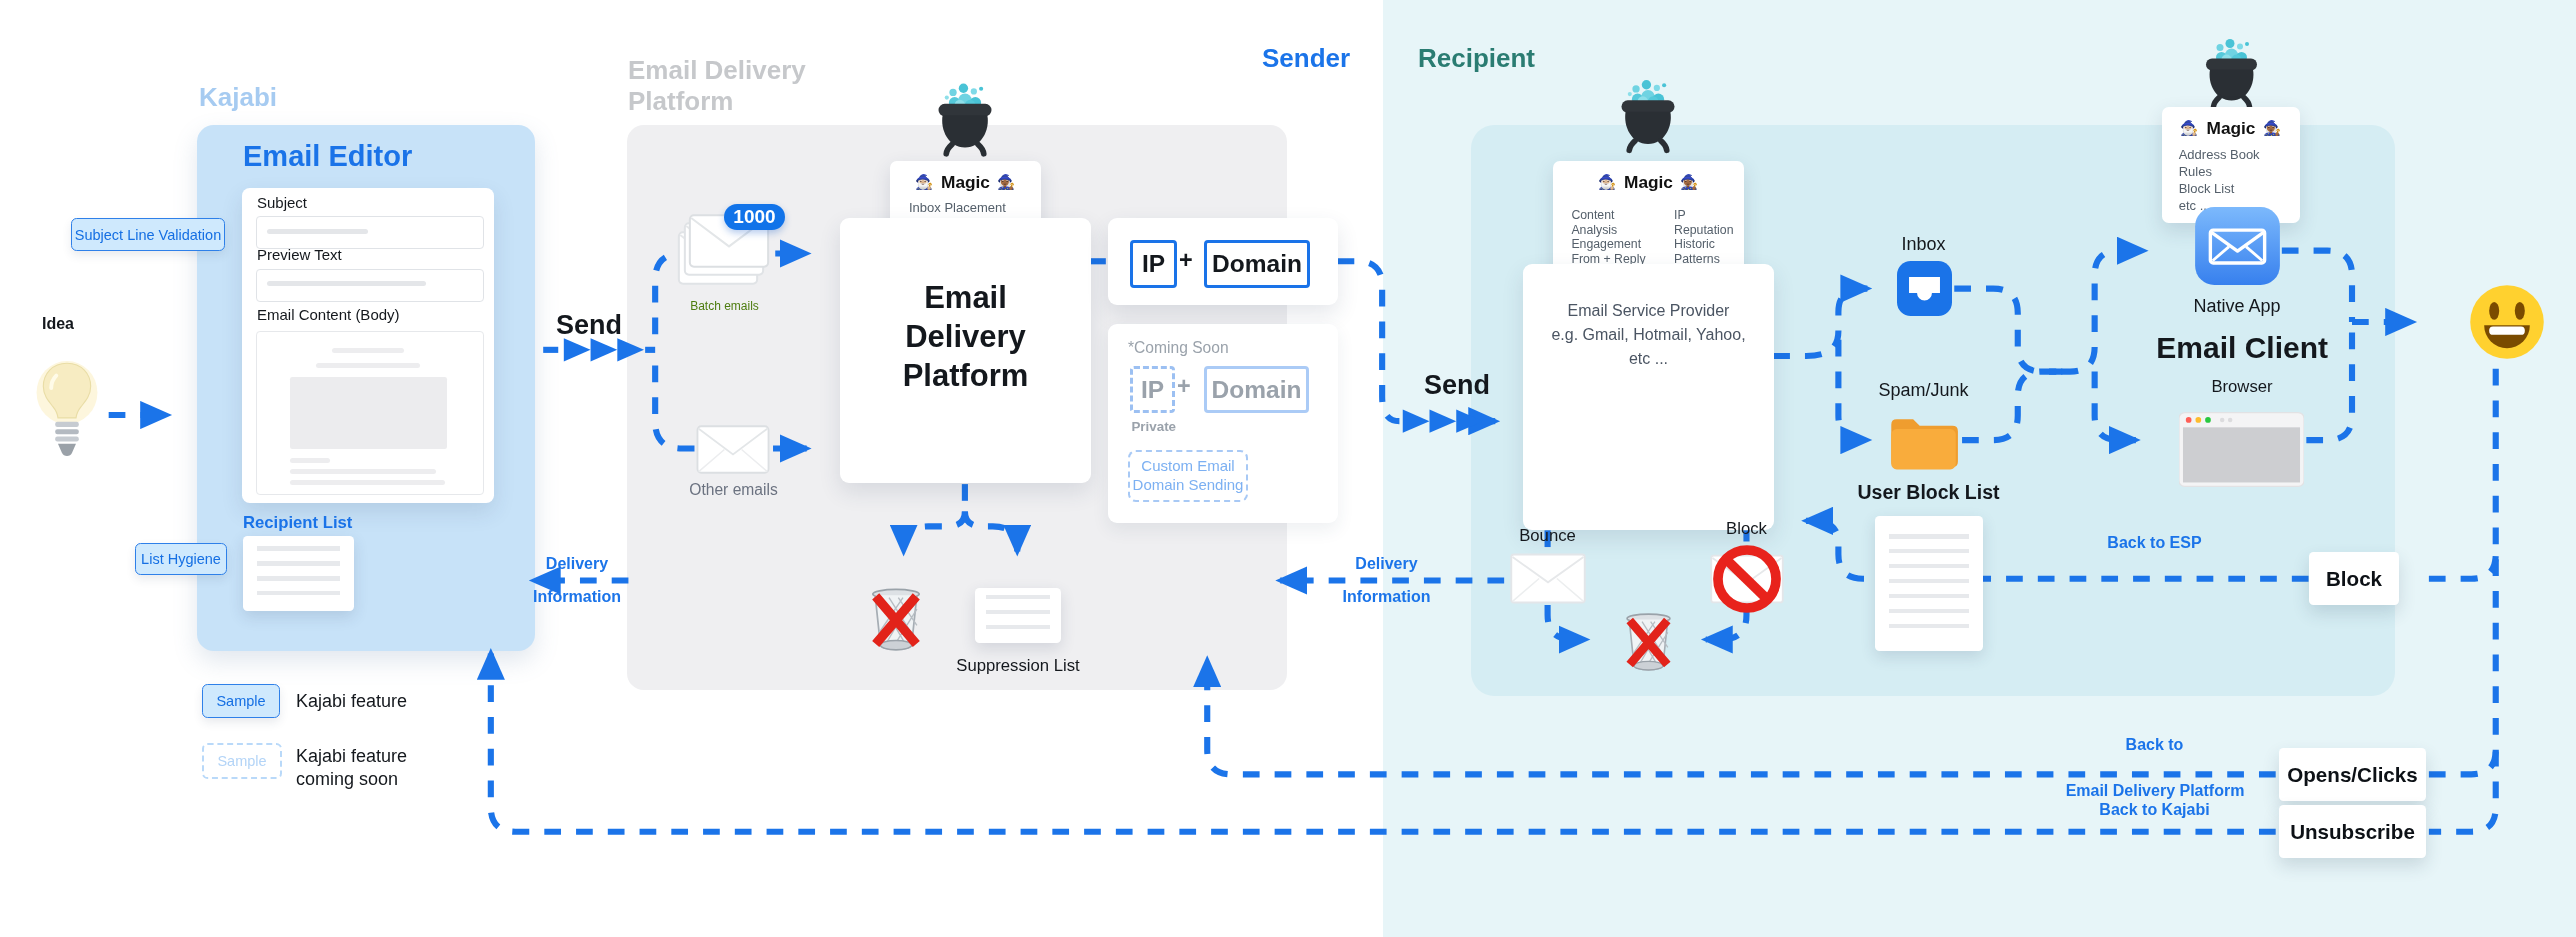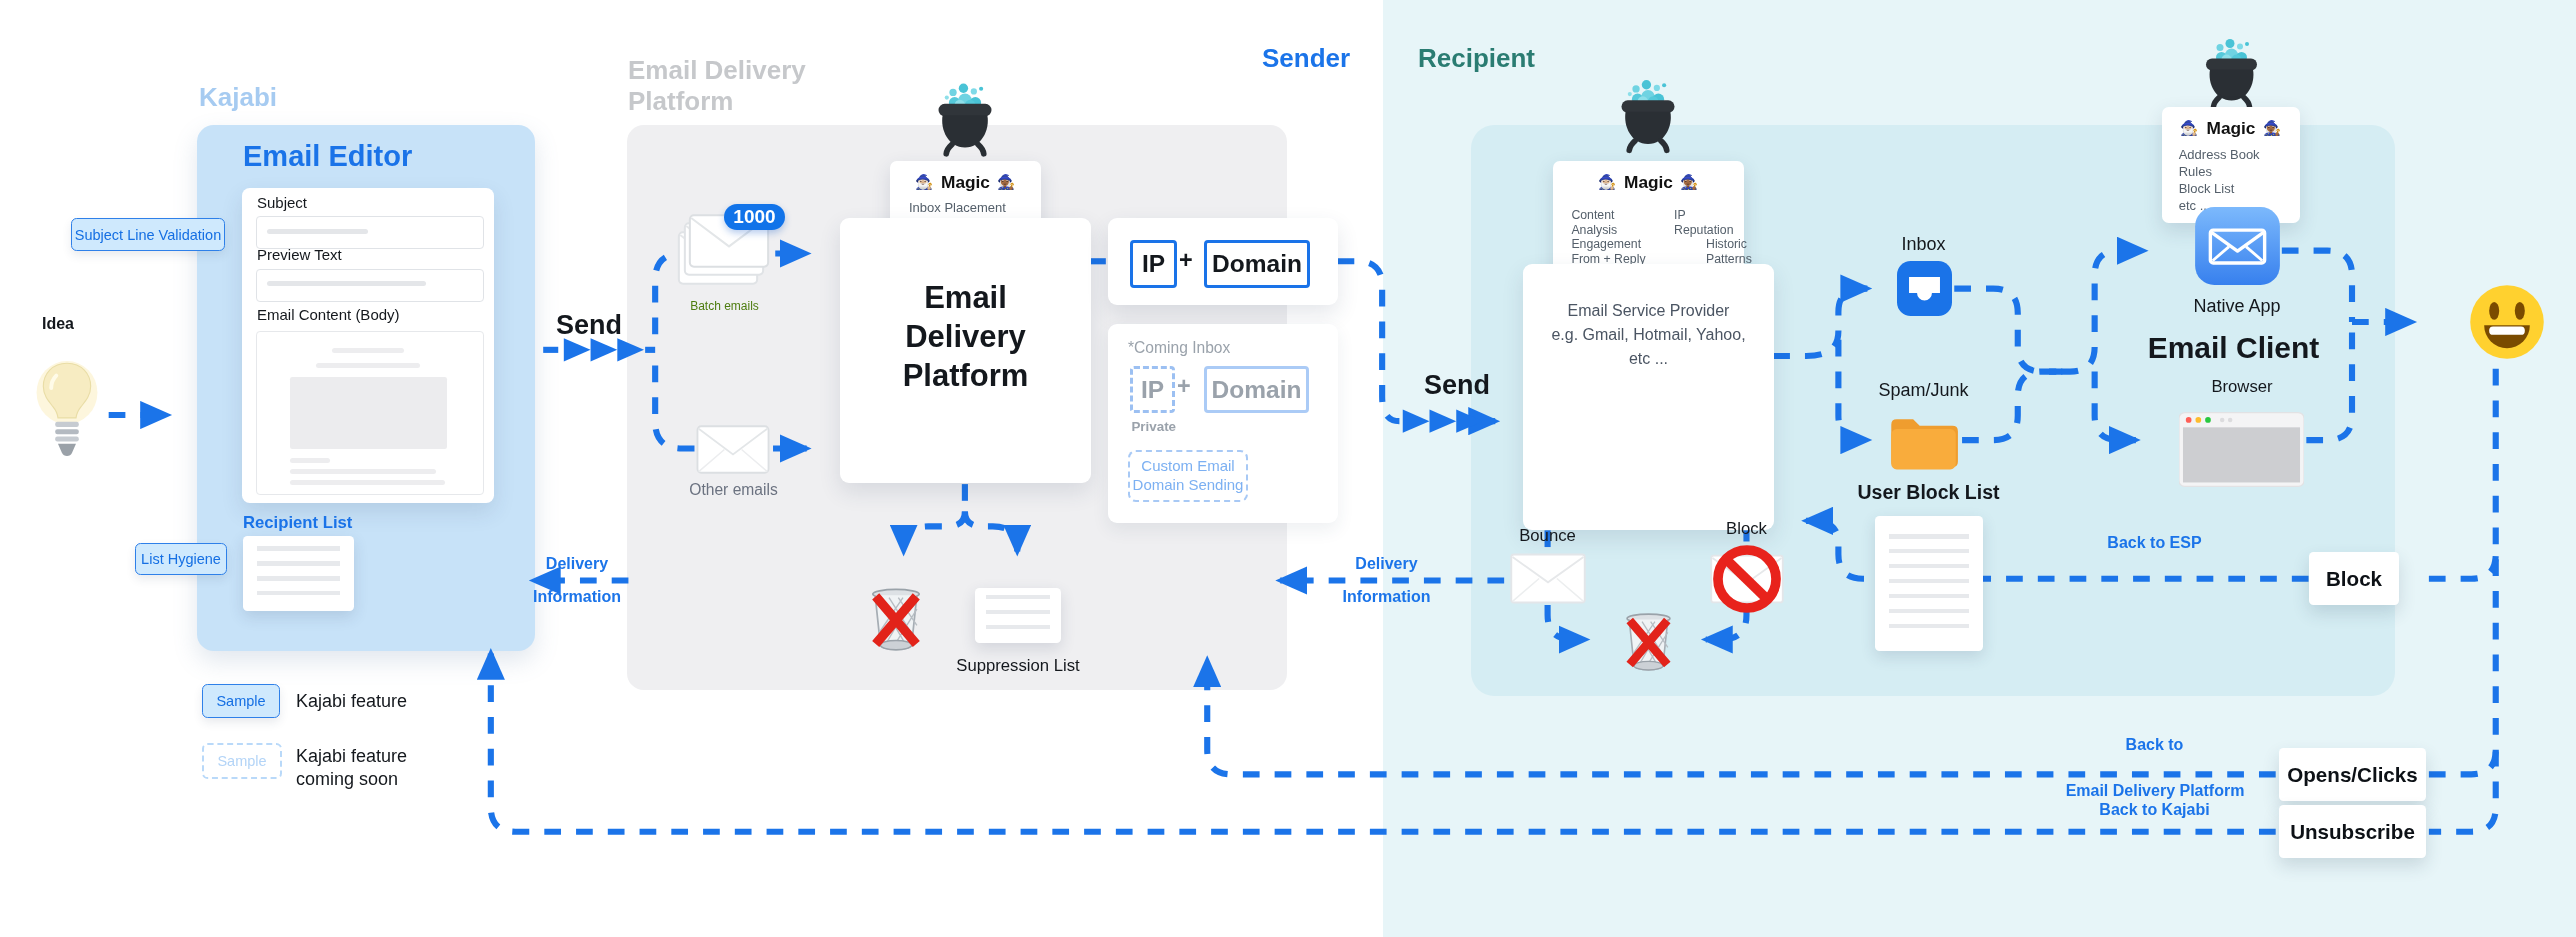--- a/index.html
+++ b/index.html
@@ -212,21 +212,21 @@
   </div>
 </div>
 
 <div class="card" style="left:1108px;top:218px;width:230px;height:87px;">
   <div class="iplabel" style="position:absolute;left:22px;top:22px;width:41px;height:42px;border:3.9px solid #1a73e8;">IP</div>
   <div class="abs b" style="left:71px;top:29px;font-size:23.4px;">+</div>
   <div class="iplabel" style="position:absolute;left:96px;top:22px;width:100px;height:42px;border:3.9px solid #1a73e8;">Domain</div>
 </div>
 
 <div class="card" style="left:1108px;top:324px;width:230px;height:199px;box-shadow:0 6.7px 16.7px rgba(40,60,90,.08);">
-  <div class="abs" style="left:20px;top:14.5px;font-size:15.6px;color:#9aa2ab;">*Coming Inbox</div>
+  <div class="abs" style="left:20px;top:14.5px;font-size:15.6px;color:#9aa2ab;">*Coming Soon</div>
   <div class="iplabel" style="position:absolute;left:22px;top:42px;width:39px;height:41px;border:3.3px dashed #9cc0f2;color:#9aa2ab;">IP</div>
   <div class="abs b" style="left:69px;top:49px;font-size:23.4px;color:#9aa2ab;">+</div>
   <div class="iplabel" style="position:absolute;left:96px;top:42px;width:99px;height:41px;border:3.3px solid #abcbf6;color:#9aa2ab;">Domain</div>
   <div class="abs b" style="left:23.4px;top:95px;font-size:13.4px;color:#9aa2ab;">Private</div>
   <div class="abs center" style="left:20px;top:126px;width:116px;height:48px;border:2.8px dashed #a8c9f5;border-radius:7.8px;display:flex;flex-direction:column;align-items:center;justify-content:center;color:#7cb0f2;font-size:15px;line-height:1.25;">
     <div>Custom Email</div>
     <div>Domain Sending</div>
   </div>
 </div>
 
@@ -278,21 +278,21 @@
     <div class="magic-item" style="font-size:12.3px;line-height:1.18;">Content Analysis</div>
     <div class="magic-item" style="font-size:12.3px;line-height:1.18;">Engagement</div>
     <div class="magic-item" style="font-size:12.3px;line-height:1.18;">From + Reply To</div>
     <div class="magic-item" style="font-size:12.3px;line-height:1.18;">Domain</div>
     <div class="magic-item" style="font-size:12.3px;line-height:1.18;">SPF</div>
     <div class="magic-item" style="font-size:12.3px;line-height:1.18;">DKIM</div>
     <div class="magic-item" style="font-size:12.3px;line-height:1.18;">DMARC</div>
   </div>
   <div class="abs" style="left:121px;top:47px;width:72px;">
     <div class="magic-item" style="font-size:12.3px;line-height:1.18;">IP Reputation</div>
-    <div class="magic-item" style="font-size:12.3px;line-height:1.18;margin-left:32px;">Historic Patterns</div>
+    <div class="magic-item" style="font-size:12.3px;line-height:1.18;">Historic Patterns</div>
     <div class="magic-item" style="font-size:12.3px;line-height:1.18;">- Time</div>
     <div class="magic-item" style="font-size:12.3px;line-height:1.18;">- Volume</div>
     <div class="magic-item" style="font-size:12.3px;line-height:1.18;">- Frequency</div>
     <div class="magic-item" style="font-size:12.3px;line-height:1.18;">- Consistency</div>
     <div class="magic-item" style="font-size:12.3px;line-height:1.18;">etc ...</div>
   </div>
 </div>
 <div class="card" style="left:1523px;top:264px;width:251px;height:266px;">
   <div class="center" style="margin-top:35px;font-size:16px;color:#4b5563;line-height:1.5;">
     <div>Email Service Provider</div>
@@ -374,21 +374,21 @@
         <stop offset="0" stop-color="#7cb9fc"></stop>
         <stop offset="1" stop-color="#3780ee"></stop>
       </linearGradient>
     </defs>
   <rect width="150" height="138" rx="34" fill="url(#gm)"></rect>
   <rect x="27" y="41" width="96" height="58" rx="5" fill="none" stroke="#fff" stroke-width="6"></rect>
   <path d="M29 45 L75 78 L121 45" fill="none" stroke="#fff" stroke-width="6" stroke-linejoin="round"></path>
   <path d="M31 95 L60 70 M119 95 L90 70" stroke="#fff" stroke-width="5"></path>
 </svg>
 <div class="abs center" style="left:2187px;top:296px;width:100px;font-size:18px;">Native App</div>
-<div class="abs center b" style="left:2139px;top:331px;width:189px;font-size:30px;">Email Client</div>
+<div class="abs center b" style="left:2139px;top:331px;width:189px;font-size:30px;text-align:right;">Email Client</div>
 <div class="abs center" style="left:2192px;top:377px;width:100px;font-size:16.7px;">Browser</div>
 <svg class="abs" style="left:2179px;top:412px;" width="125" height="75" viewBox="0 0 220 130">
   <rect width="220" height="130" rx="10" fill="#f4f4f5" stroke="#e2e2e4" stroke-width="2"></rect>
   <rect x="7" y="26" width="206" height="97" fill="#cdced1"></rect>
   <circle cx="17" cy="13" r="5" fill="#ff5f57"></circle>
     <circle cx="34" cy="13" r="5" fill="#febc2e"></circle>
     <circle cx="51" cy="13" r="5" fill="#28c840"></circle>
   <circle cx="76" cy="13" r="4" fill="#dcdcde"></circle>
     <circle cx="90" cy="13" r="4" fill="#dcdcde"></circle>
 </svg>

